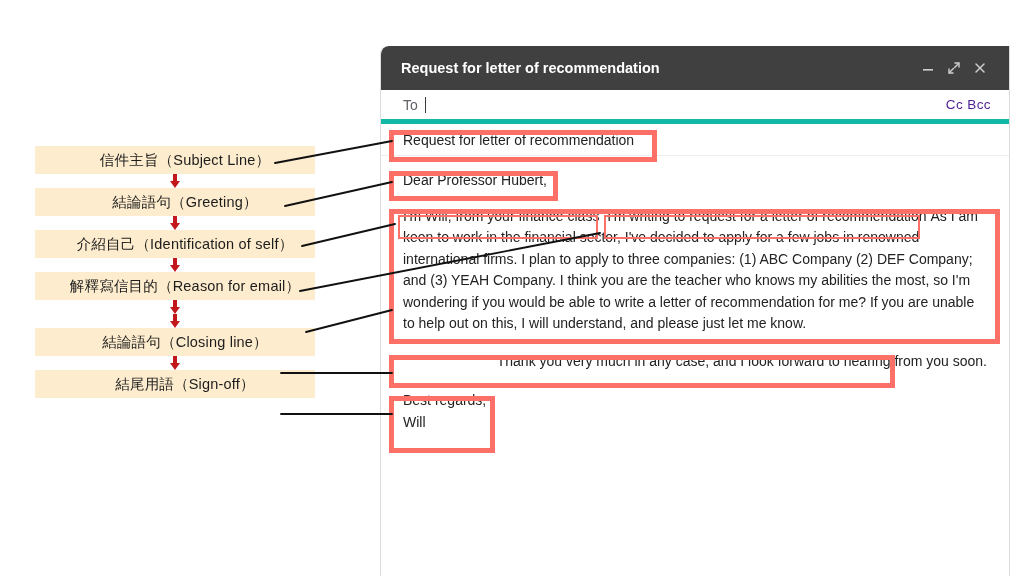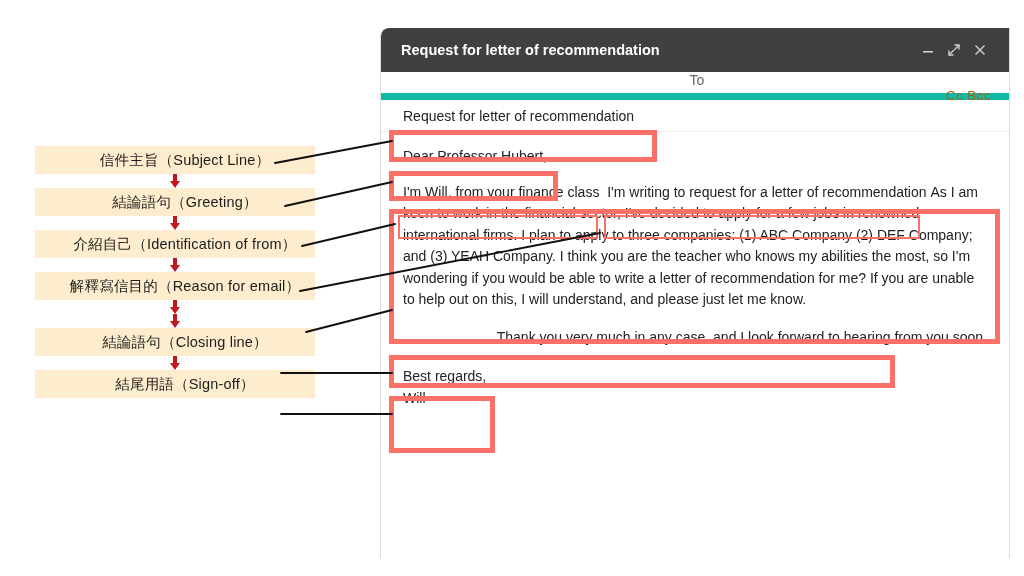--- a/index.html
+++ b/index.html
@@ -29,21 +29,21 @@
     width: 280px; height: 14px;
     display: flex; align-items: center; justify-content: center;
   }
   .flow-arrow svg { display: block; }
 
   
   #connectors { position: absolute; left: 0; top: 0; width: 1024px; height: 576px; pointer-events: none; }
 
   
   #compose {
-    position: absolute; left: 380px; top: 28px;
+    position: absolute; left: 380px; top: 46px;
     width: 630px; height: 530px;
     background: #ffffff;
     border-left: 1px solid #dcdcdc;
     border-right: 1px solid #dcdcdc;
     border-top-left-radius: 8px;
     border-top-right-radius: 0px;
     overflow: hidden;
   }
   #compose-header {
     height: 44px; background: #404040;
@@ -57,32 +57,32 @@
   }
   .win-btn {
     width: 26px; height: 26px;
     display: flex; align-items: center; justify-content: center;
     color: #cfcfcf; cursor: pointer;
   }
   .win-btn svg { display: block; }
 
   .field-row {
     position: relative;
-    height: 28px;
+    height: 34px;
     display: flex; align-items: center;
     padding: 0 18px 0 22px;
-    border-bottom: 7px solid #14b8a6;
-    font-size: 14px; color: #4a4a4a; flex-direction: column;
+    border-bottom: 5px solid #14b8a6;
+    font-size: 14px; color: #4a4a4a;
   }
   #to-label { color: #5f6368; }
   .caret {
     display: inline-block; width: 1px; height: 16px;
     background: #3c3c3c; margin-left: 7px;
   }
-  #ccbcc { margin-left: auto; color: #a16207; font-size: 13.5px; letter-spacing: .4px; }
+  #ccbcc { margin-left: auto; color: #4c1d95; font-size: 13.5px; letter-spacing: .4px; }
 
   #subject-row {
     position: relative;
     height: 32px;
     display: flex; align-items: center;
     padding: 0 22px;
     border-bottom: 1px solid #eeeeee;
     font-size: 14px; color: #222222;
   }
 
@@ -127,21 +127,21 @@
     <div class="flow-row">
       <span class="flow-label">結論語句（Greeting）</span>
     </div>
     <div class="flow-arrow">
       <svg width="14" height="14" viewBox="0 0 14 14">
           <path d="M5 0 h4 v7 h3 l-5 7 l-5 -7 h3 z" fill="#c2181c"></path>
         </svg>
     </div>
 
     <div class="flow-row">
-      <span class="flow-label">介紹自己（Identification of from）</span>
+      <span class="flow-label">介紹自己（Identification of self）</span>
     </div>
     <div class="flow-arrow">
       <svg width="14" height="14" viewBox="0 0 14 14">
           <path d="M5 0 h4 v7 h3 l-5 7 l-5 -7 h3 z" fill="#c2181c"></path>
         </svg>
     </div>
 
     <div class="flow-row">
       <span class="flow-label">解釋寫信目的（Reason for email）</span>
     </div>

